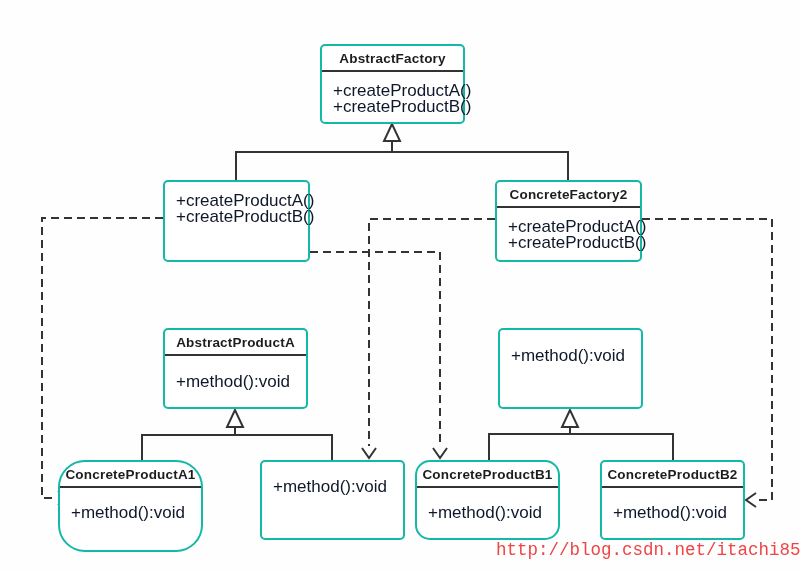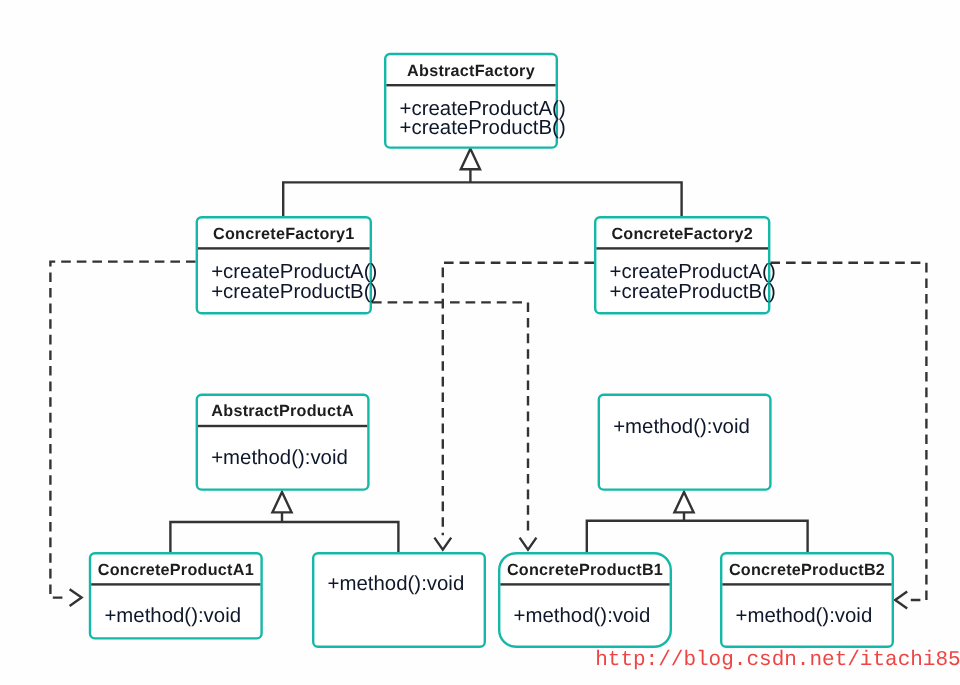--- a/index.html
+++ b/index.html
@@ -23,21 +23,21 @@
   .cls .m {
     font-size:17px; line-height:16px; color:#0f172a; white-space:nowrap;
   }
   .cls .m:empty { display:none; }
   
   #af  { left:320px; top:44px;  width:145px; height:80px; }
   #cf1 { left:163px; top:180px; width:147px; height:82px; }
   #cf2 { left:495px; top:180px; width:147px; height:82px; }
   #apa { left:163px; top:328px; width:145px; height:81px; }
   #apb { left:498px; top:328px; width:145px; height:81px; }
-  #cpa1{ left:74px;  top:460px; width:145px; height:73px; }
+  #cpa1{ left:58px;  top:460px; width:145px; height:92px;border-radius:27px; }
   #cpa2{ left:260px; top:460px; width:145px; height:80px; }
   #cpb1{ left:415px; top:460px; width:145px; height:80px;border-radius:15px; }
   #cpb2{ left:600px; top:460px; width:145px; height:80px; }
   #apa .bd, #apb .bd { padding-top:18px; }
   #cpa1 .bd, #cpa2 .bd, #cpb1 .bd, #cpb2 .bd { padding-top:17px; }
   #watermark {
     position:absolute; z-index:2; left:496px; top:540px;
     font-family:"Liberation Mono", monospace;
     font-size:17.5px; letter-spacing:0px; color:#ef4444; white-space:nowrap;
   }
@@ -90,21 +90,20 @@
 
   <div class="cls" id="af">
     <div class="hd">AbstractFactory</div>
     <div class="bd">
       <div class="m">+createProductA()</div>
       <div class="m">+createProductB()</div>
     </div>
   </div>
 
   <div class="cls" id="cf1">
-    <div class="hd">ConcreteFactory1</div>
     <div class="bd">
       <div class="m">+createProductA()</div>
       <div class="m">+createProductB()</div>
     </div>
   </div>
 
   <div class="cls" id="cf2">
     <div class="hd">ConcreteFactory2</div>
     <div class="bd">
       <div class="m">+createProductA()</div>

